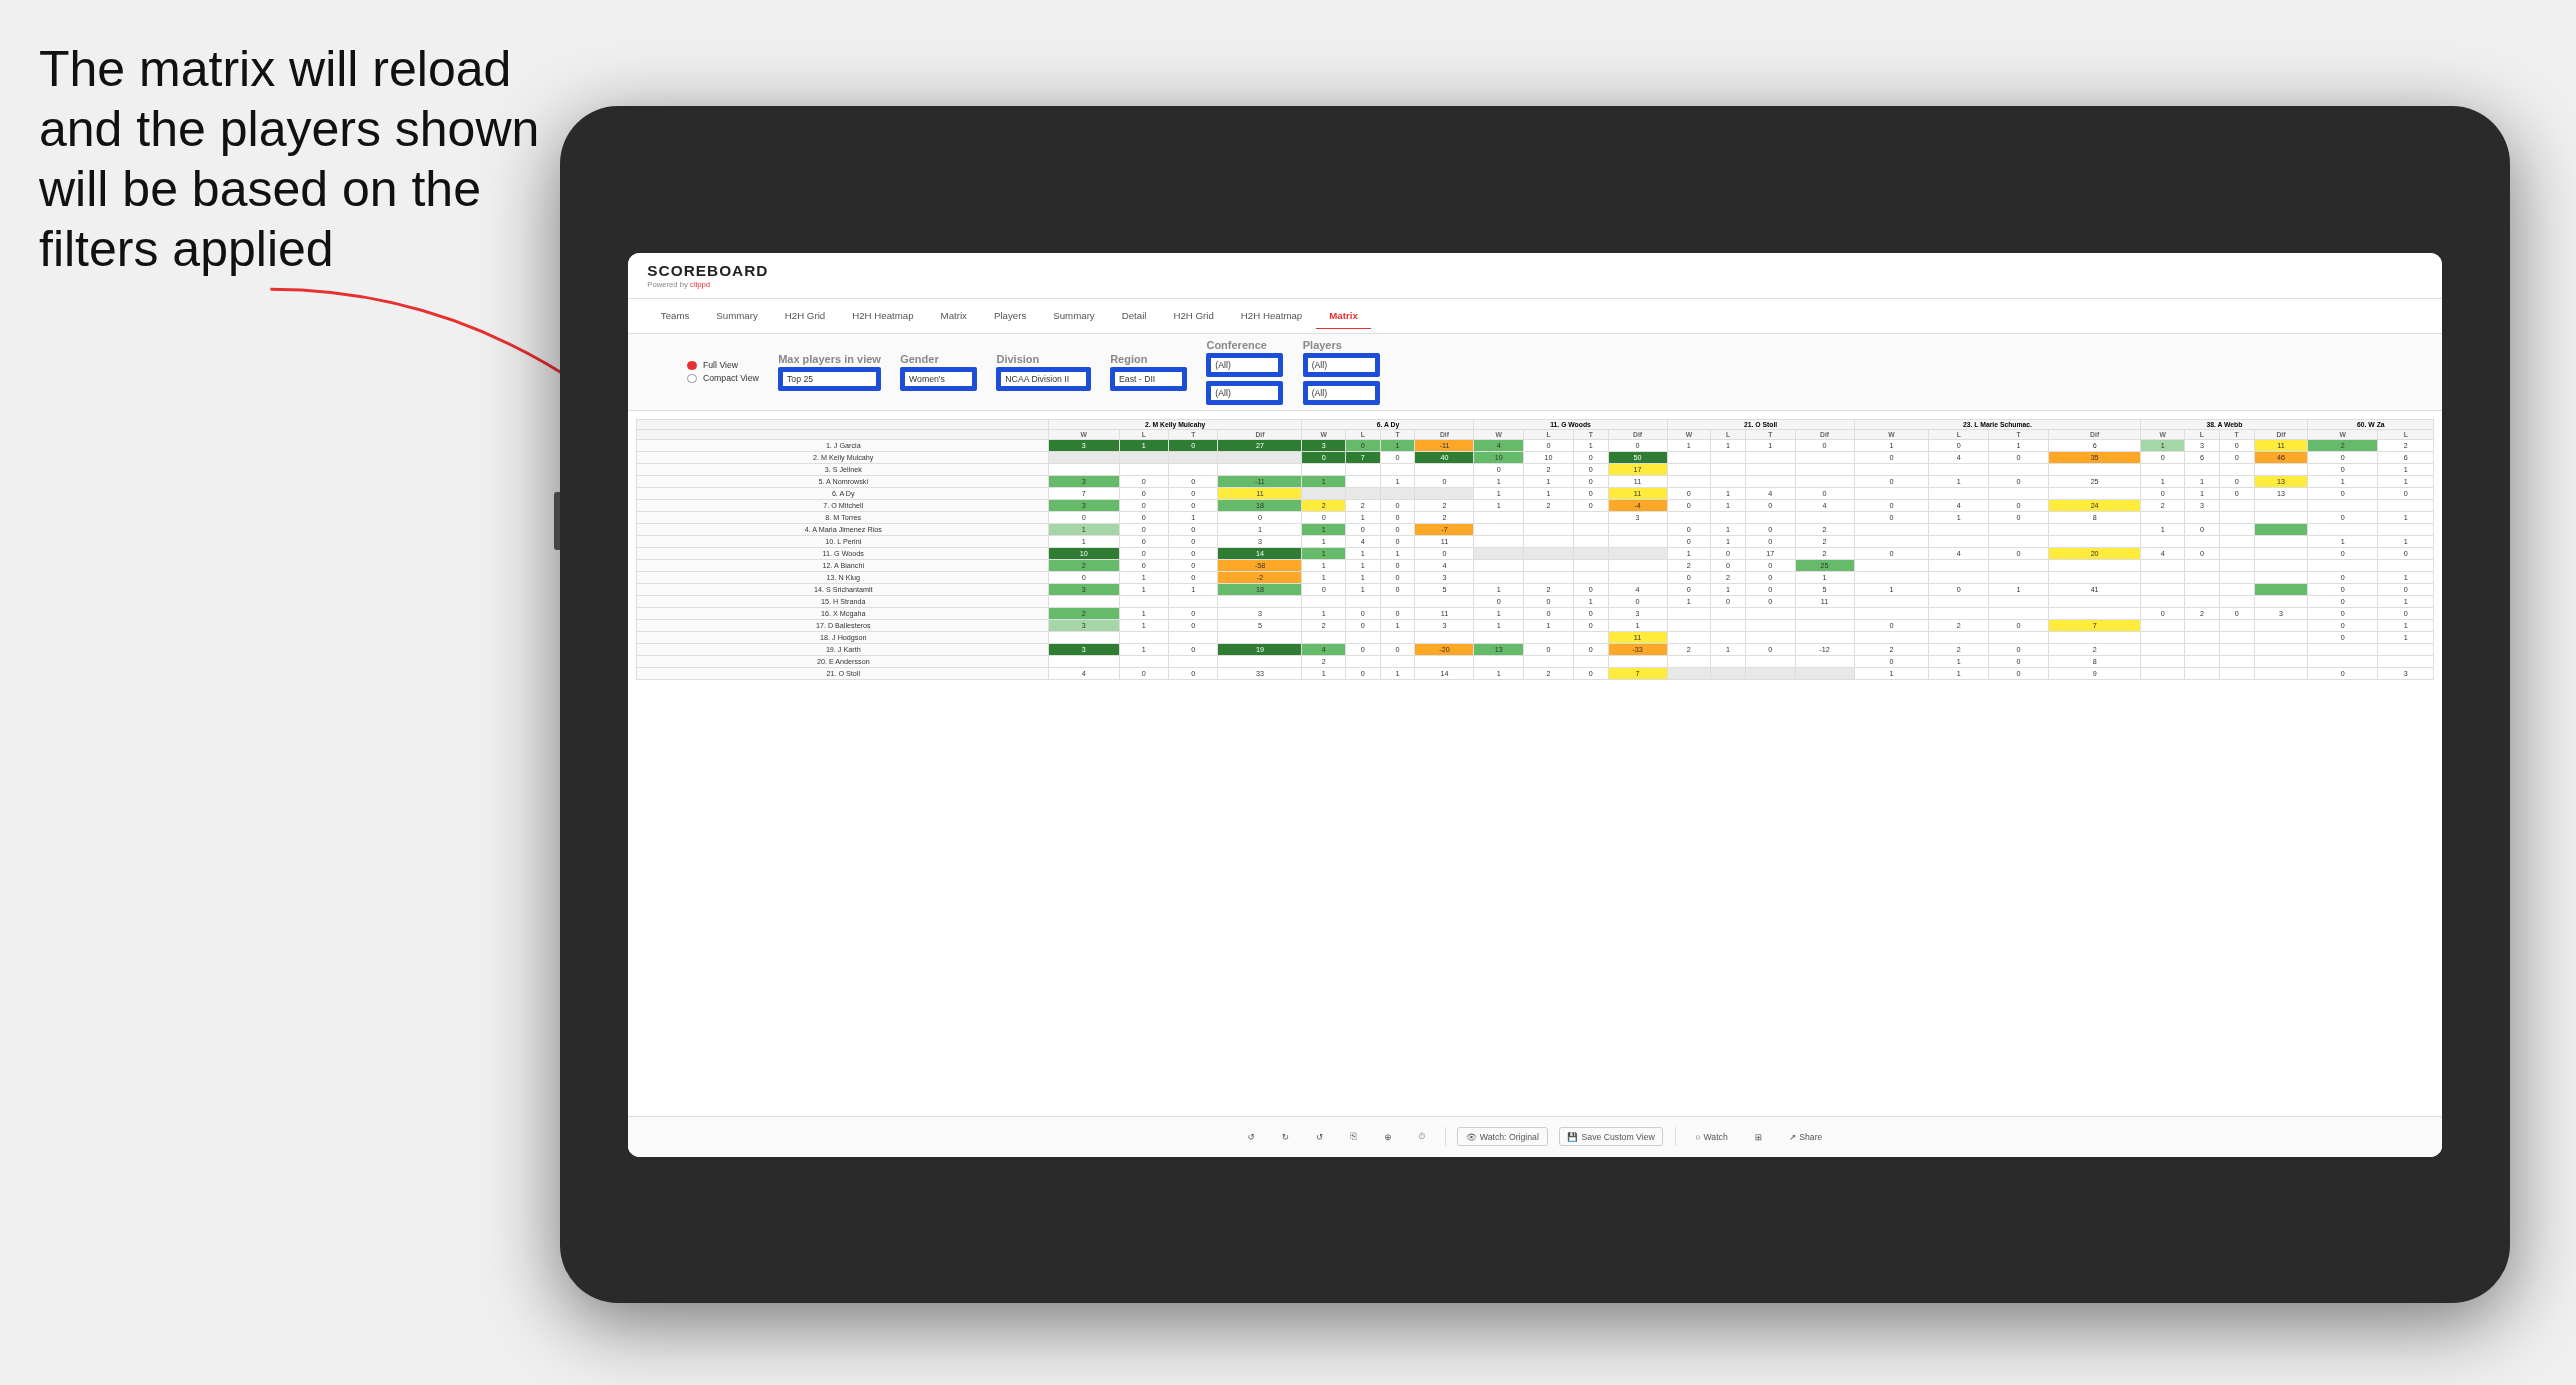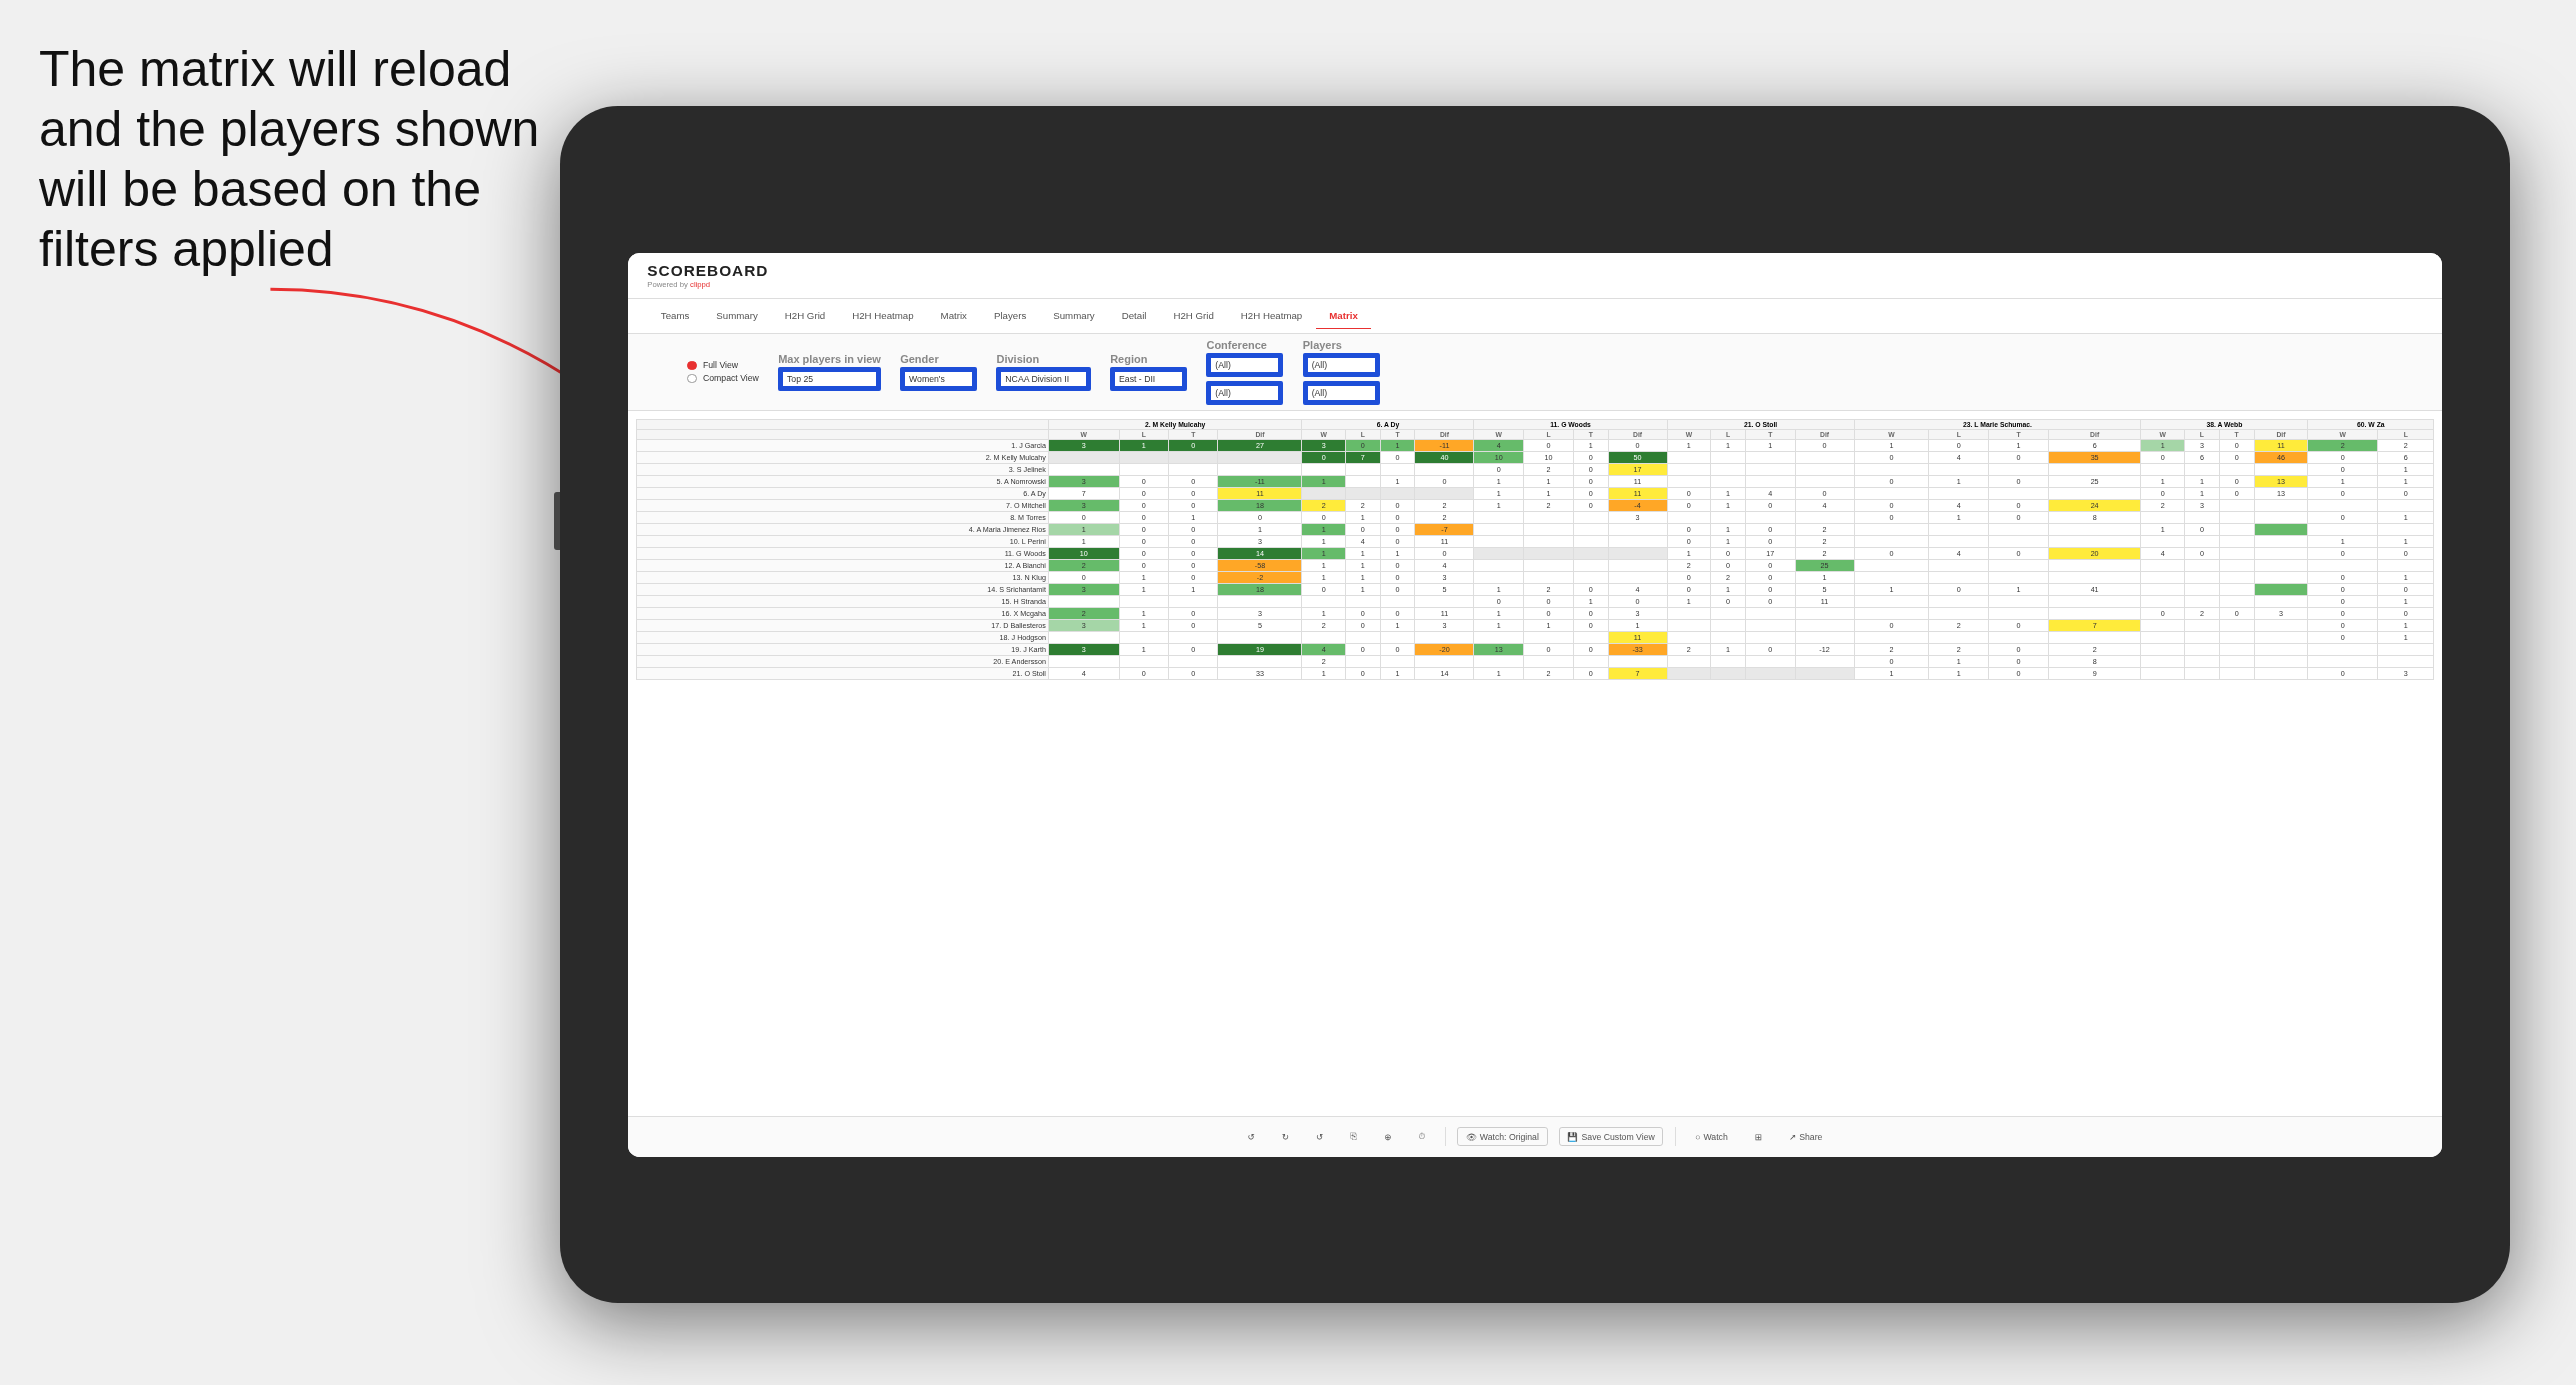--- a/index.html
+++ b/index.html
@@ -199,21 +199,21 @@
     }
 
     .matrix-table th, .matrix-table td {
       border: 1px solid #ddd;
       padding: 1px 1.9px;
       text-align: center;
       white-space: nowrap;
     }
 
     .matrix-table .player-name-cell {
-      text-align: right;
+      text-align: center;
       padding-left: 3.9px;
       min-width: 97px;
       color: #333;
       font-weight: 400;
     }
 
     .matrix-table .header-player {
       background: #f5f5f5;
       font-weight: 600;
       font-size: 6.8px;

